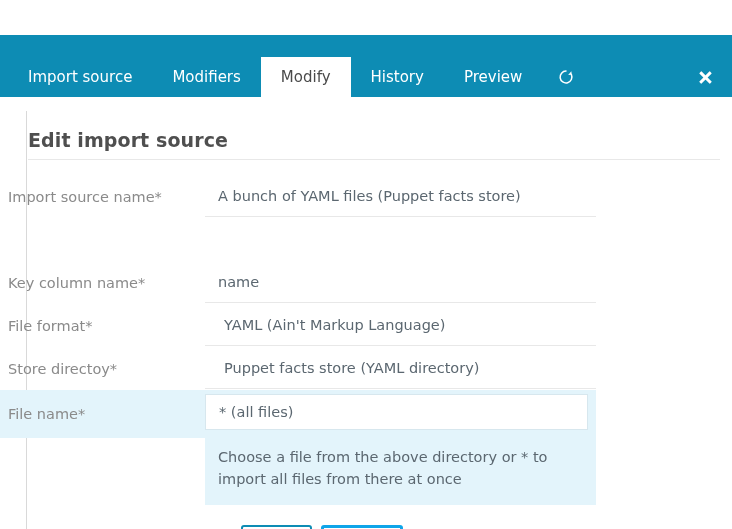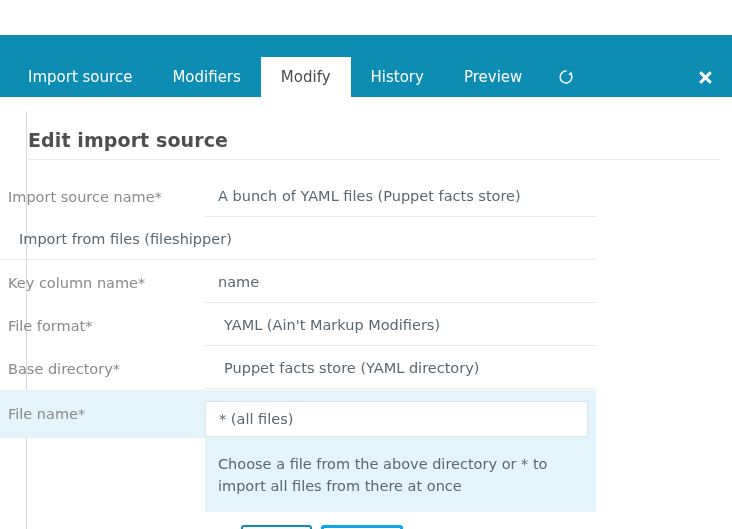--- a/index.html
+++ b/index.html
@@ -158,21 +158,21 @@
 
   
   .row.focused { height: auto; }
   .row.focused .label {
     background: #e3f4fb;
     height: 48px;
     flex: 0 0 205px;
   }
   .focus-block {
     background: #e3f4fb;
-    padding: 11px 8px 14px 0;
+    padding: 4px 8px 14px 0;
   }
   .focus-block .input-box {
     height: 36px;
     margin-left: 0;
     background: #ffffff;
     border: 1px solid #d7e7ee;
     display: flex;
     align-items: center;
     padding-left: 13px;
     font-size: 14.5px;
@@ -249,41 +249,38 @@
     <div class="form">
 
       <div class="row">
         <div class="label">Import source name*</div>
         <div class="value-wrap">
           <div class="value">A bunch of YAML files (Puppet facts store)</div>
         </div>
       </div>
 
       <div class="row">
-        <div class="value-wrap">
-          <div class="value select-like">Import from files (fileshipper)</div>
-        </div>
       </div>
 
       <div class="row">
         <div class="label">Key column name*</div>
         <div class="value-wrap">
           <div class="value">name</div>
         </div>
       </div>
 
       <div class="row">
         <div class="label">File format*</div>
         <div class="value-wrap">
-          <div class="value select-like">YAML (Ain't Markup Modifiers)</div>
-        </div>
-      </div>
-
-      <div class="row">
-        <div class="label">Base directory*</div>
+          <div class="value select-like">YAML (Ain't Markup Language)</div>
+        </div>
+      </div>
+
+      <div class="row">
+        <div class="label">Store directoy*</div>
         <div class="value-wrap">
           <div class="value select-like">Puppet facts store (YAML directory)</div>
         </div>
       </div>
 
       <div class="row focused">
         <div class="label">File name*</div>
         <div class="value-wrap">
           <div class="focus-block">
             <div class="input-box">* (all files)</div>

